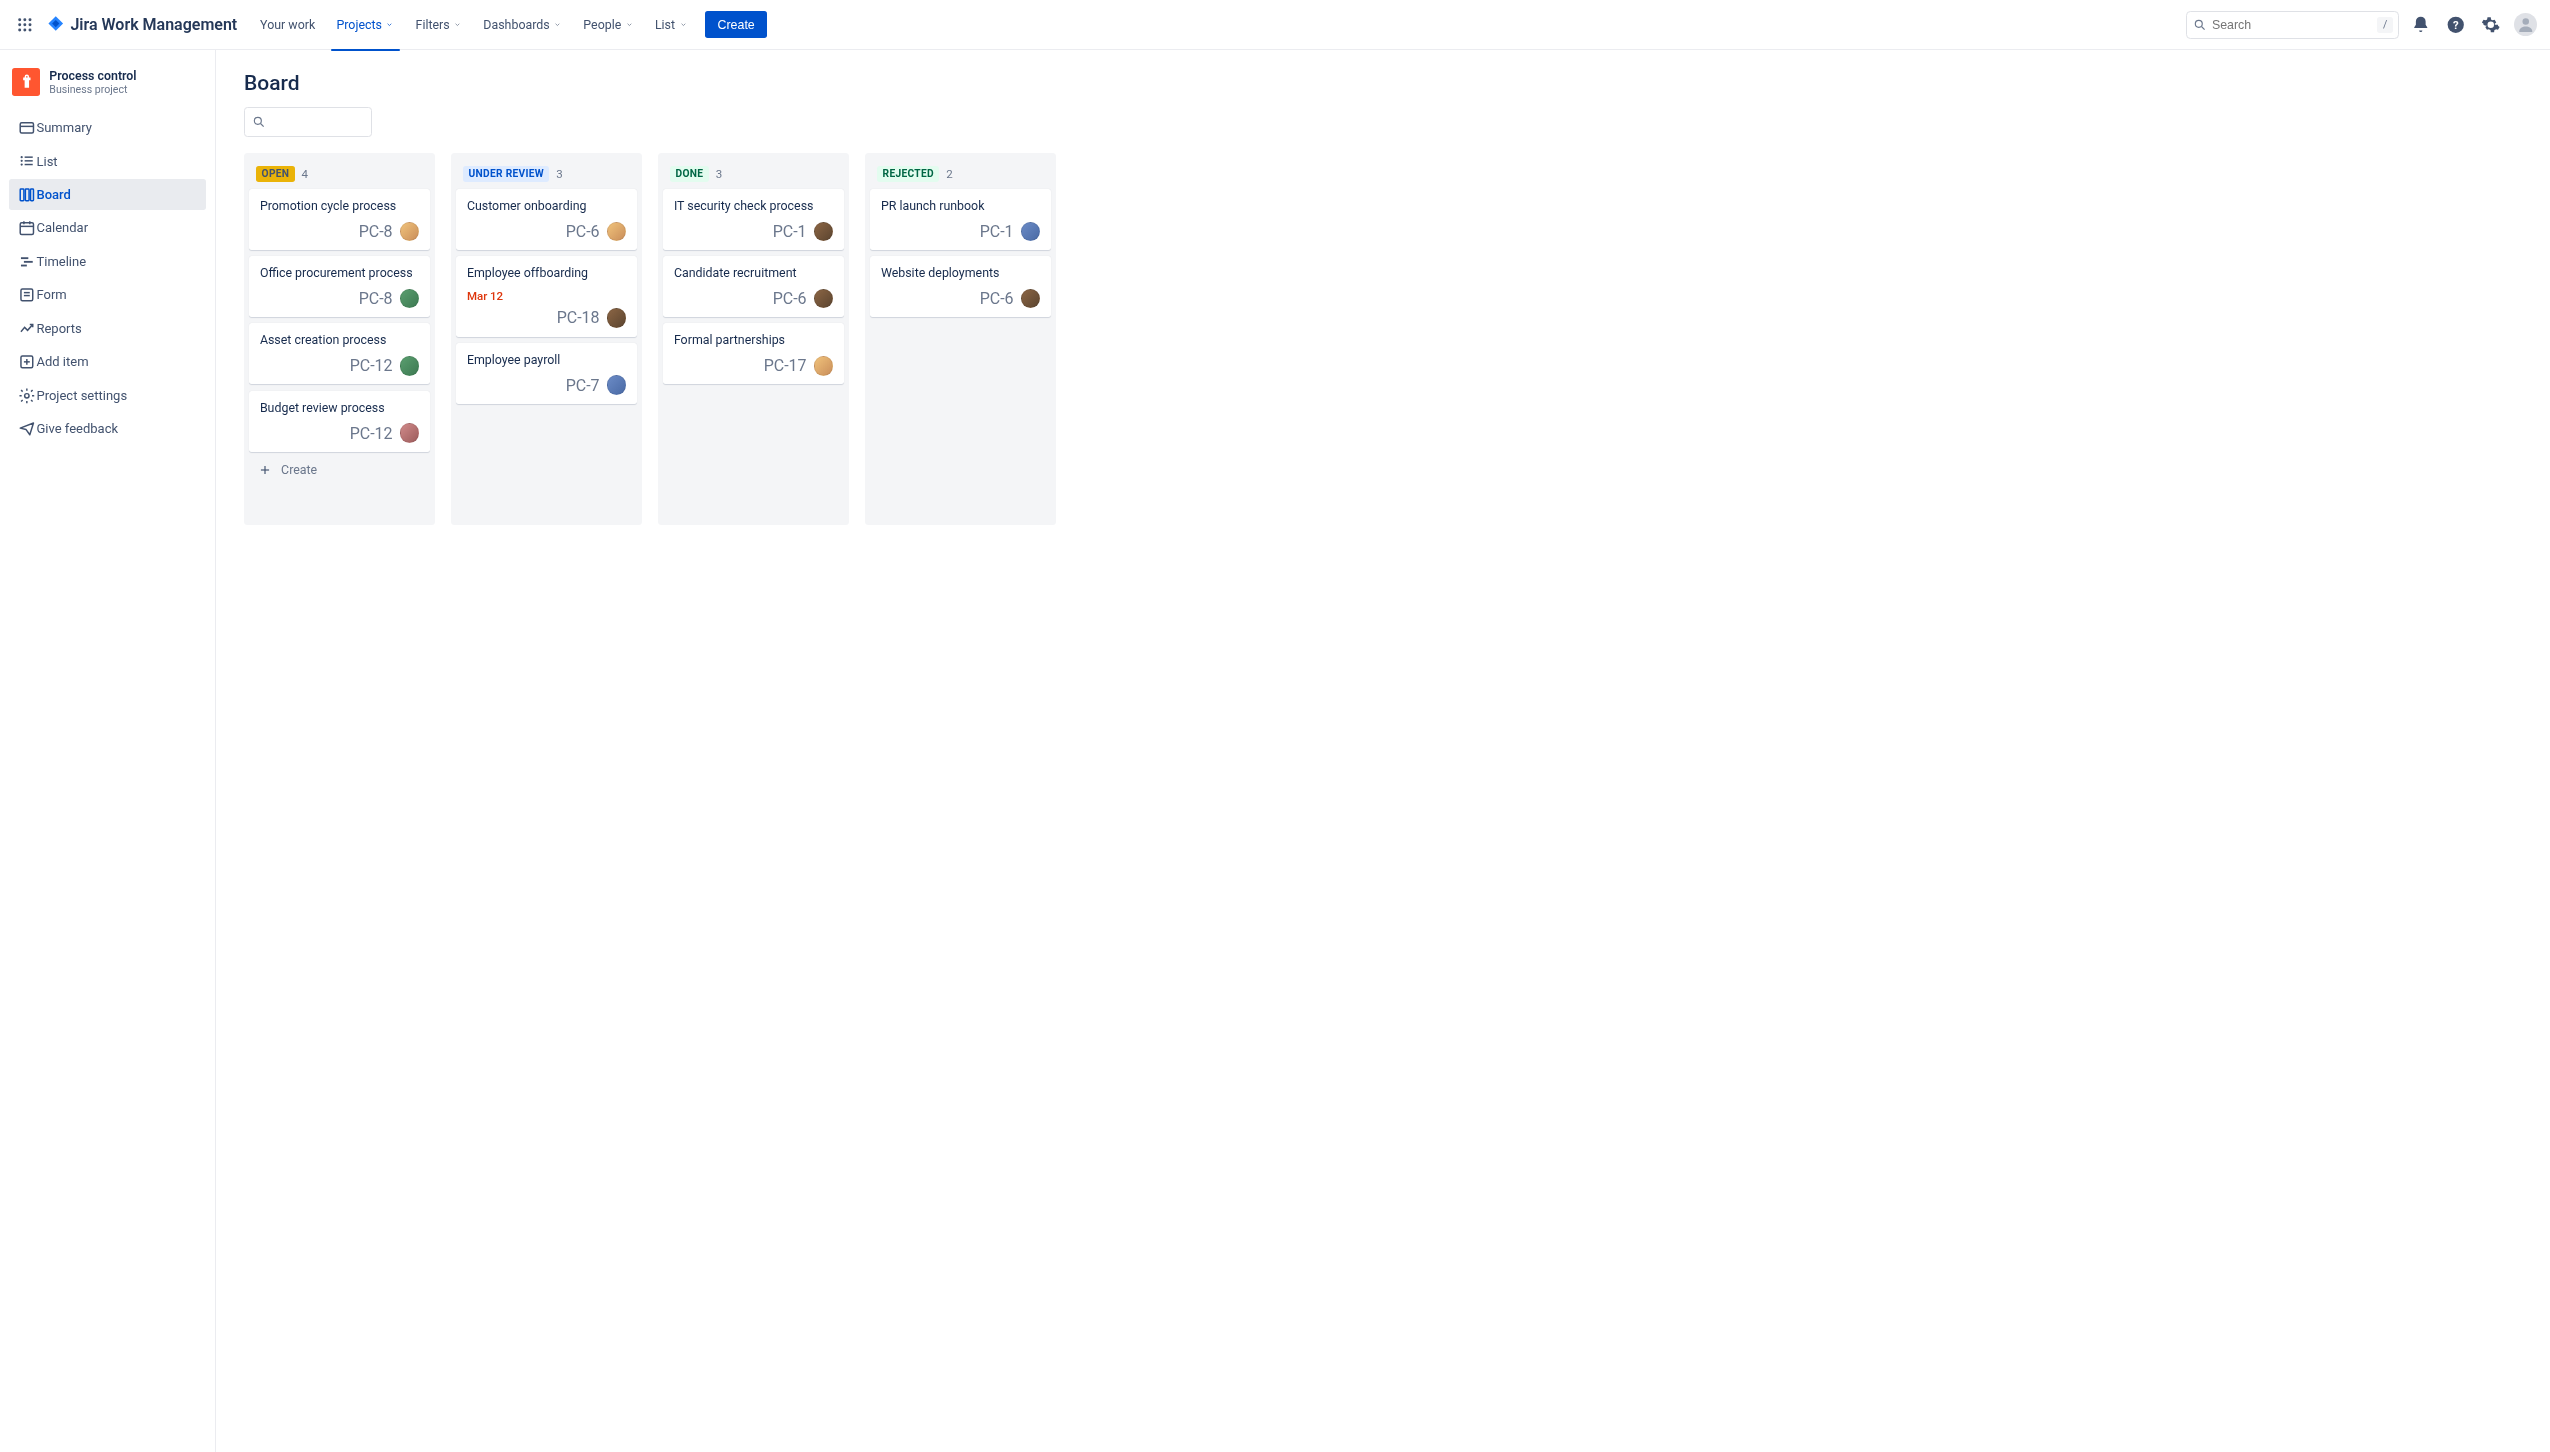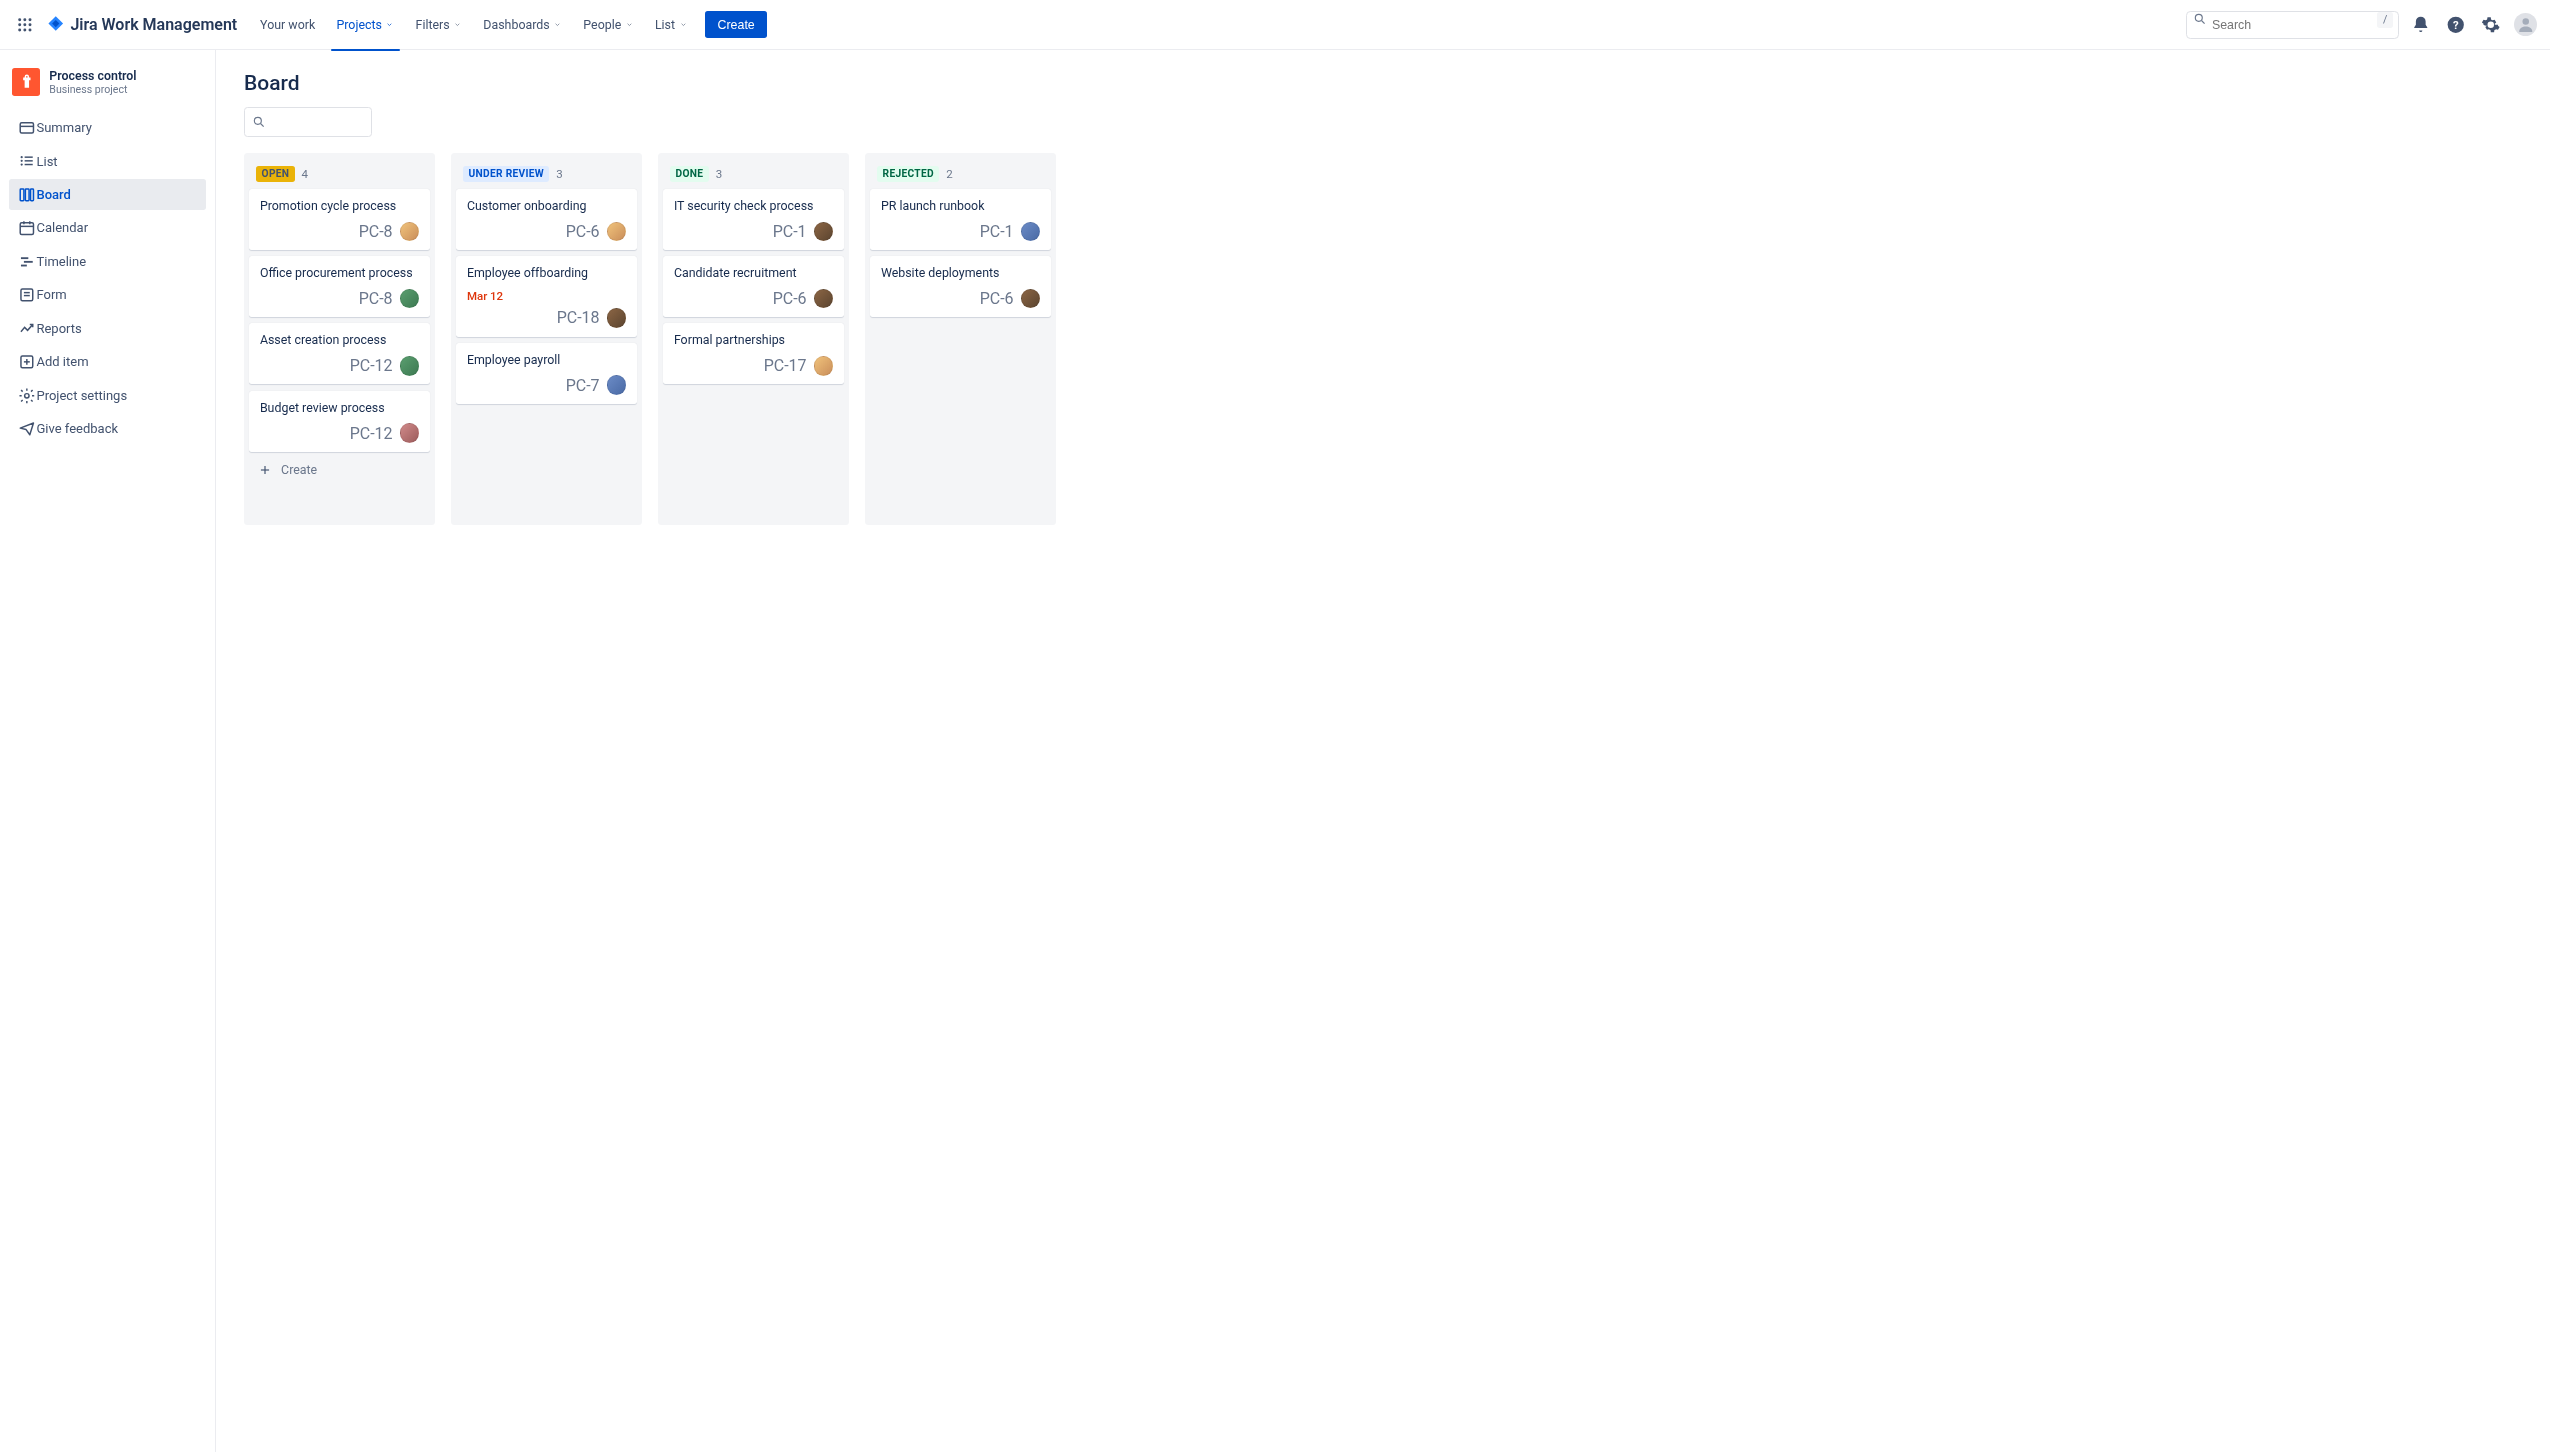--- a/index.html
+++ b/index.html
@@ -11,21 +11,21 @@
 .app-switcher svg { width: 17.7px; height: 17.7px; fill: #42526E; }
 .brand { display: flex; align-items: center; gap: 5.3px; color: #253858; font-weight: 600; font-size: 16px; margin-right: 7px; }
 .brand svg { width: 19.5px; height: 19.5px; }
 .nav-items { display: flex; align-items: center; gap: 3.5px; }
 .nav-item { padding: 5.3px 8.9px; border-radius: 2.7px; color: #42526E; cursor: pointer; display: flex; align-items: center; gap: 3.5px; position: relative; font-weight: 400; }
 .nav-item.active { color: #0052CC; }
 .nav-item.active::after { content: ""; position: absolute; left: 3.5px; right: 3.5px; bottom: -14px; height: 2.7px; background: #0052CC; border-radius: 0.9px; }
 .chev { width: 8.9px; height: 8.9px; }
 .btn-primary { background: #0052CC; color: #fff; border: none; padding: 6.2px 12.4px; border-radius: 2.7px; font-weight: 500; cursor: pointer; font-size: 12.4px; margin-left: 5.3px; }
 .nav-spacer { flex: 1; }
-.search-box { width: 213px; height: 28px; border: 1.8px solid #DFE1E6; border-radius: 4.4px; display: flex; padding: 0 5.3px; gap: 5.3px; }
+.search-box { width: 213px; height: 28px; border: 1.8px solid #DFE1E6; border-radius: 4.4px; display: flex; align-items: center; padding: 0 5.3px; gap: 5.3px; }
 .search-box input { border: none; outline: none; flex: 1; font-size: 12.4px; color: #172B4D; background: transparent; }
 .search-box .slash { background: #F4F5F7; color: #6B778C; width: 16px; height: 16px; border-radius: 2.7px; display: flex; align-items: center; justify-content: center; font-size: 10.6px; }
 .icon-btn { width: 28px; height: 28px; display: flex; align-items: center; justify-content: center; border-radius: 50%; cursor: pointer; color: #42526E; }
 .icon-btn svg { width: 19.5px; height: 19.5px; }
 .avatar-top { width: 23px; height: 23px; border-radius: 50%; background: #DFE1E6; display: flex; align-items: center; justify-content: center; }
 
 
 .main-layout { display: flex; height: calc(100vh - 50px); }
 
 

